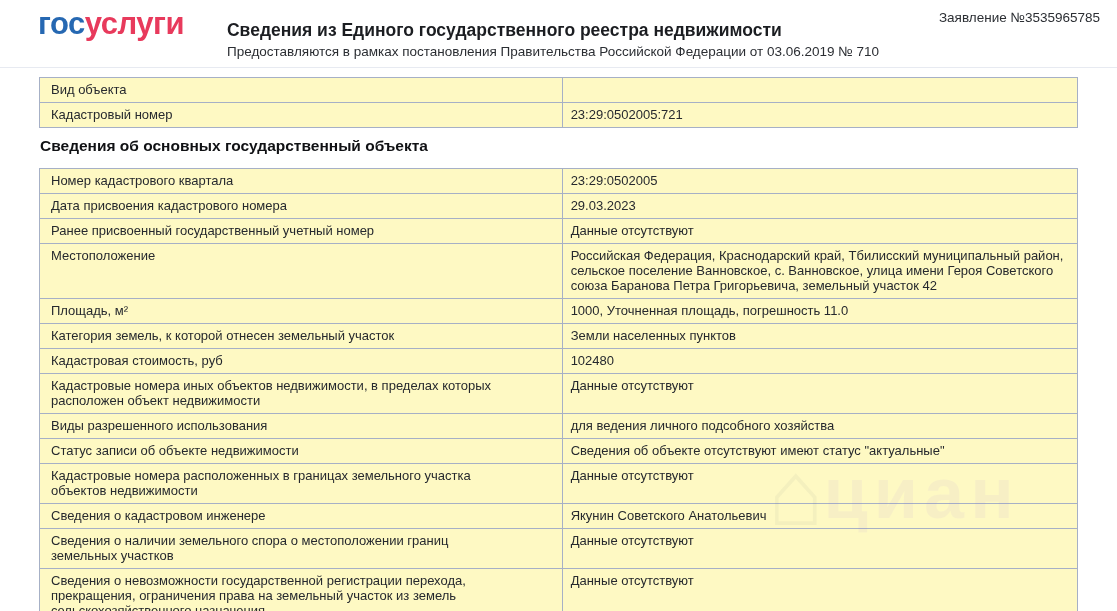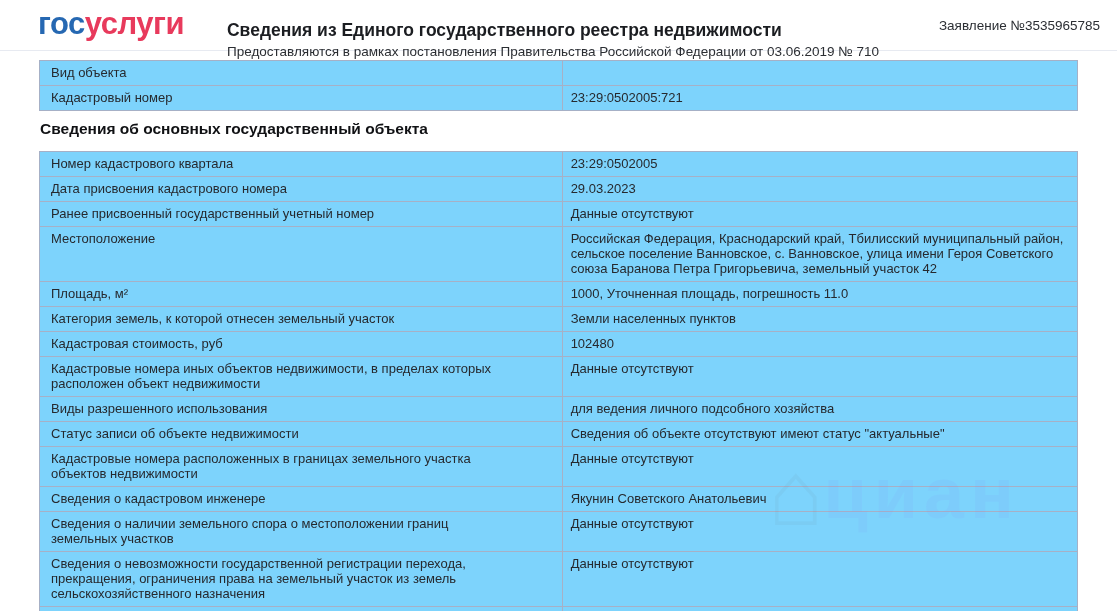--- a/index.html
+++ b/index.html
@@ -3,36 +3,36 @@
 <meta charset="utf-8">
 <style>
   * { margin:0; padding:0; box-sizing:border-box; }
   html,body { background:#ffffff; }
   body {
     width:1117px; height:611px; overflow:hidden; position:relative;
     font-family:"Liberation Sans", sans-serif; color:#26292e;
   }
   
   .header {
-    position:relative; height:51px; width:100%;
+    position:relative; height:68px; width:100%;
     border-bottom:1px solid #e7eaf1; display:flex; align-items:flex-start;
   }
   .logo {
     margin-left:38px; margin-top:8px; font-size:31px; font-weight:700;
     letter-spacing:-0.5px; white-space:nowrap; line-height:32px;
   }
   .logo-blue { color:#2668b2; }
   .logo-red  { color:#e83a5c; }
   .titles { margin-left:43px; padding-top:20px; }
   .title { font-size:17.5px; font-weight:700; color:#1b1d21; line-height:21px; }
   .subtitle { font-size:13.5px; color:#2b2e33; margin-top:3px; line-height:16px; }
-  .app-no { position:absolute; right:17px; top:18px; font-size:13.5px; color:#2b2e33; }
+  .app-no { position:absolute; right:17px; top:10px; font-size:13.5px; color:#2b2e33; }
   
   .main { padding:0 39px; }
-  .dtable { border:1.5px solid #a6b0c6; background:#7dd3fc; }
+  .dtable { border:1.5px solid #a6b0c6; background:#fef9c3; }
   .dtable.summary { margin-top:9px; }
   .trow { display:flex; }
   .trow + .trow { border-top:1.5px solid #a6b0c6; }
   .tcell { font-size:13px; line-height:15px; padding:4px 10px 5px 11px; }
   .tlabel { width:50.4%; border-right:1.5px solid #a6b0c6; padding-right:55px; }
   .tvalue { width:49.6%; padding-left:8px; }
   .section-title {
     font-size:15.5px; font-weight:700; color:#101114;
     margin:9px 1px 13px; line-height:18px;
   }

